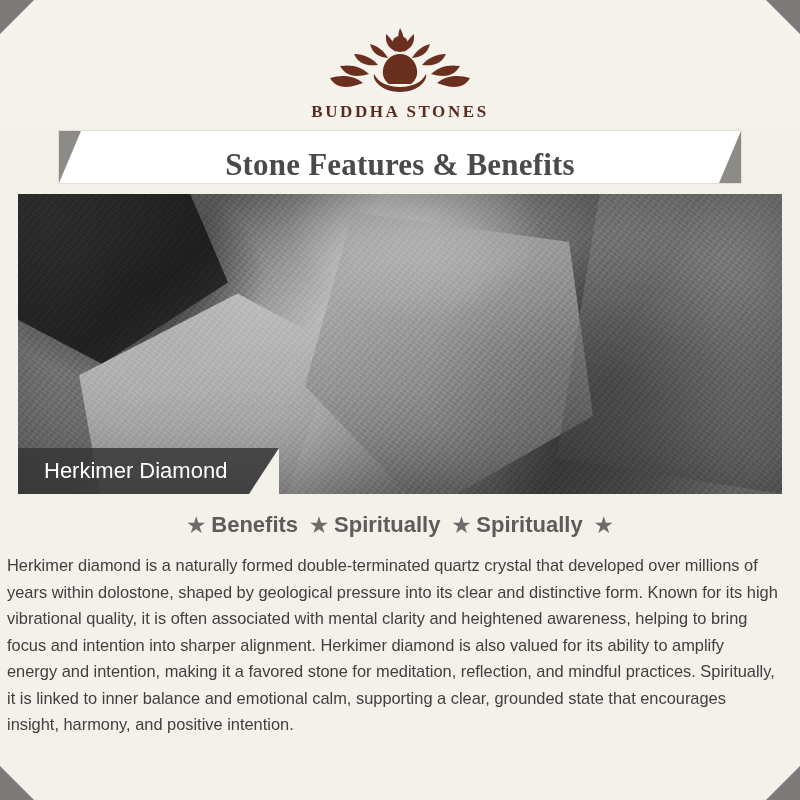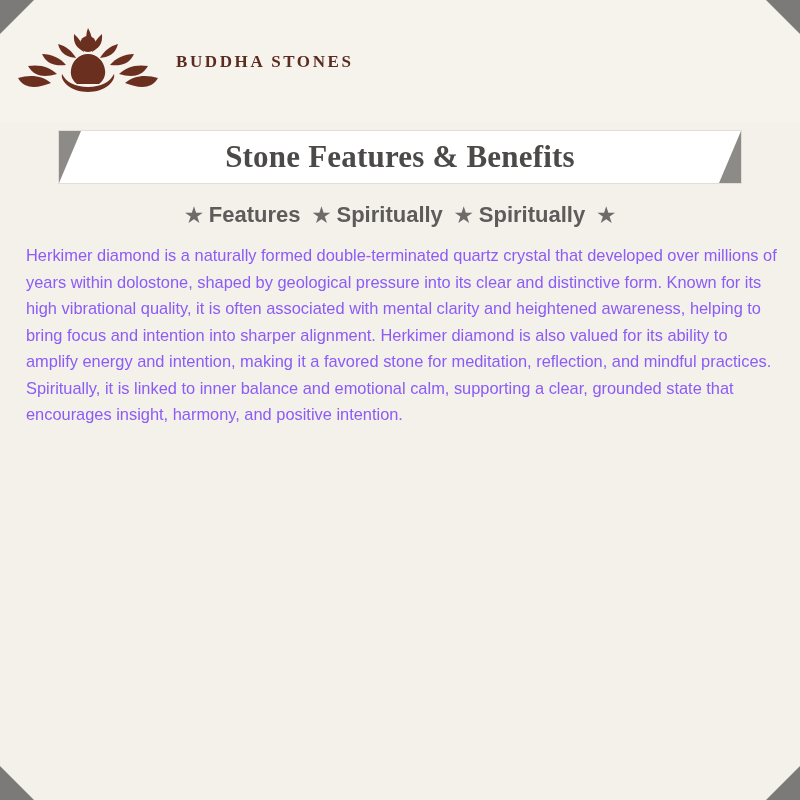--- a/index.html
+++ b/index.html
@@ -53,21 +53,21 @@
   .header {
     position: relative;
     padding-top: 22px;
     text-align: center;
     background: #f6f2ec;
     height: 122px;
     box-sizing: border-box;
   }
   .logo-wrap {
     display: flex;
-    flex-direction: row;
+    flex-direction: column;
     align-items: center;
     justify-content: flex-start;
   }
   .logo-mark {
     width: 176px;
     height: 78px;
     display: block;
   }
   .brand-name {
     margin-top: 2px;
@@ -79,21 +79,21 @@
   }
 
   
   .title-bar {
     position: relative;
     margin: 8px 58px 0 58px;
     background: #ffffff;
     border: 1px solid #e2ded7;
     height: 52px;
     display: flex;
-    align-items: center;
+    align-items: flex-end;
     justify-content: center;
     z-index: 4;
   }
   .title-bar .title-text {
     font-family: "Liberation Serif", serif;
     font-weight: bold;
     font-size: 31px;
     color: #4c4a48;
     letter-spacing: 0.2px;
   }
@@ -224,24 +224,24 @@
     padding: 0 3px;
   }
   .star {
     color: #6e6c6a;
     font-size: 20px;
     line-height: 1;
   }
 
   
   .body-copy {
-    margin: 14px 22px 0 26px;
+    margin: 14px 22px 0 7px;
     font-size: 16.4px;
     line-height: 1.62;
-    color: #8b5cf6;
+    color: #404040;
     text-align: left;
     font-family: "Liberation Sans", sans-serif;
   }
 </style>
 </head>
 <body>
 
 <div class="page">
 
   <div class="corner corner-tl"></div>
@@ -276,25 +276,35 @@
       <div class="brand-name">BUDDHA STONES</div>
     </div>
   </div>
 
   <div class="title-bar">
     <div class="title-accent-left"></div>
     <div class="title-text">Stone Features &amp; Benefits</div>
     <div class="title-accent-right"></div>
   </div>
 
+  <div class="hero">
+    <div class="hero-img"></div>
+    <div class="facet facet-c"></div>
+    <div class="facet facet-a"></div>
+    <div class="facet facet-b"></div>
+    <div class="facet facet-d"></div>
+    <div class="grain"></div>
+    <div class="hero-vignette"></div>
+    <div class="stone-label">Herkimer Diamond</div>
+  </div>
 
   <div class="keywords">
     <span class="kw">
       <span class="star">★</span>
-      <span>Features</span>
+      <span>Benefits</span>
     </span>
     <span class="kw">
       <span class="star">★</span>
       <span>Spiritually</span>
     </span>
     <span class="kw">
       <span class="star">★</span>
       <span>Spiritually</span>
     </span>
     <span class="kw">

